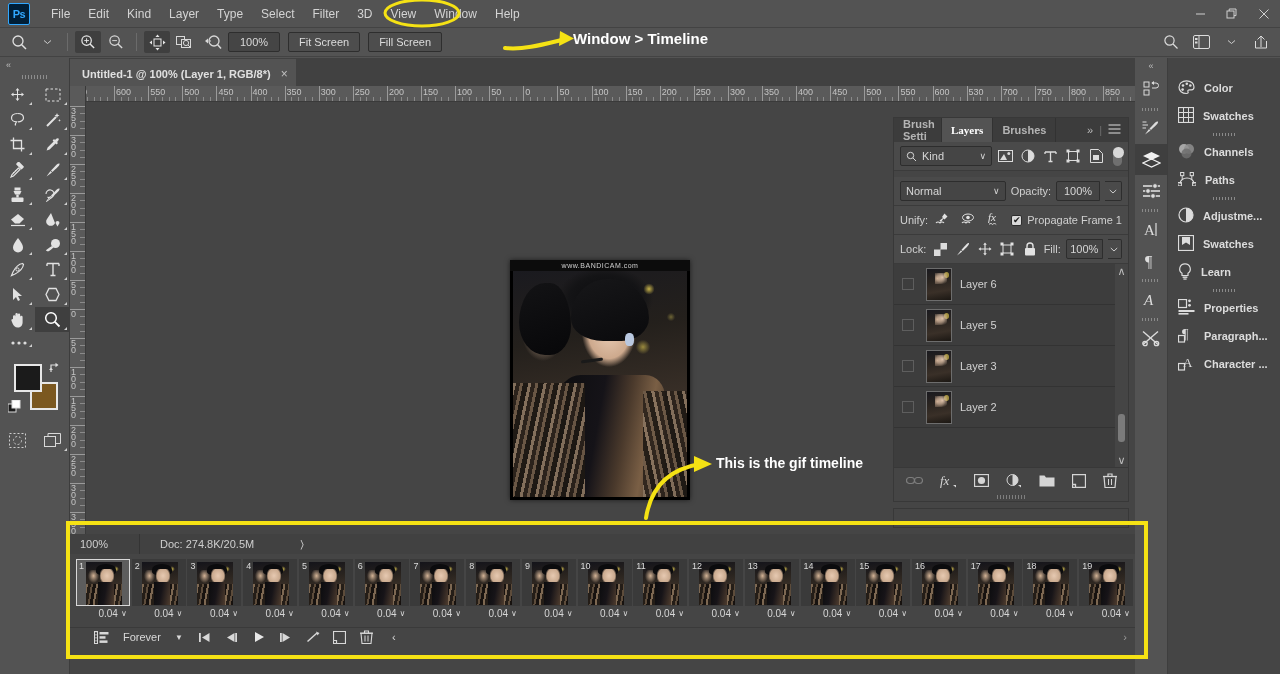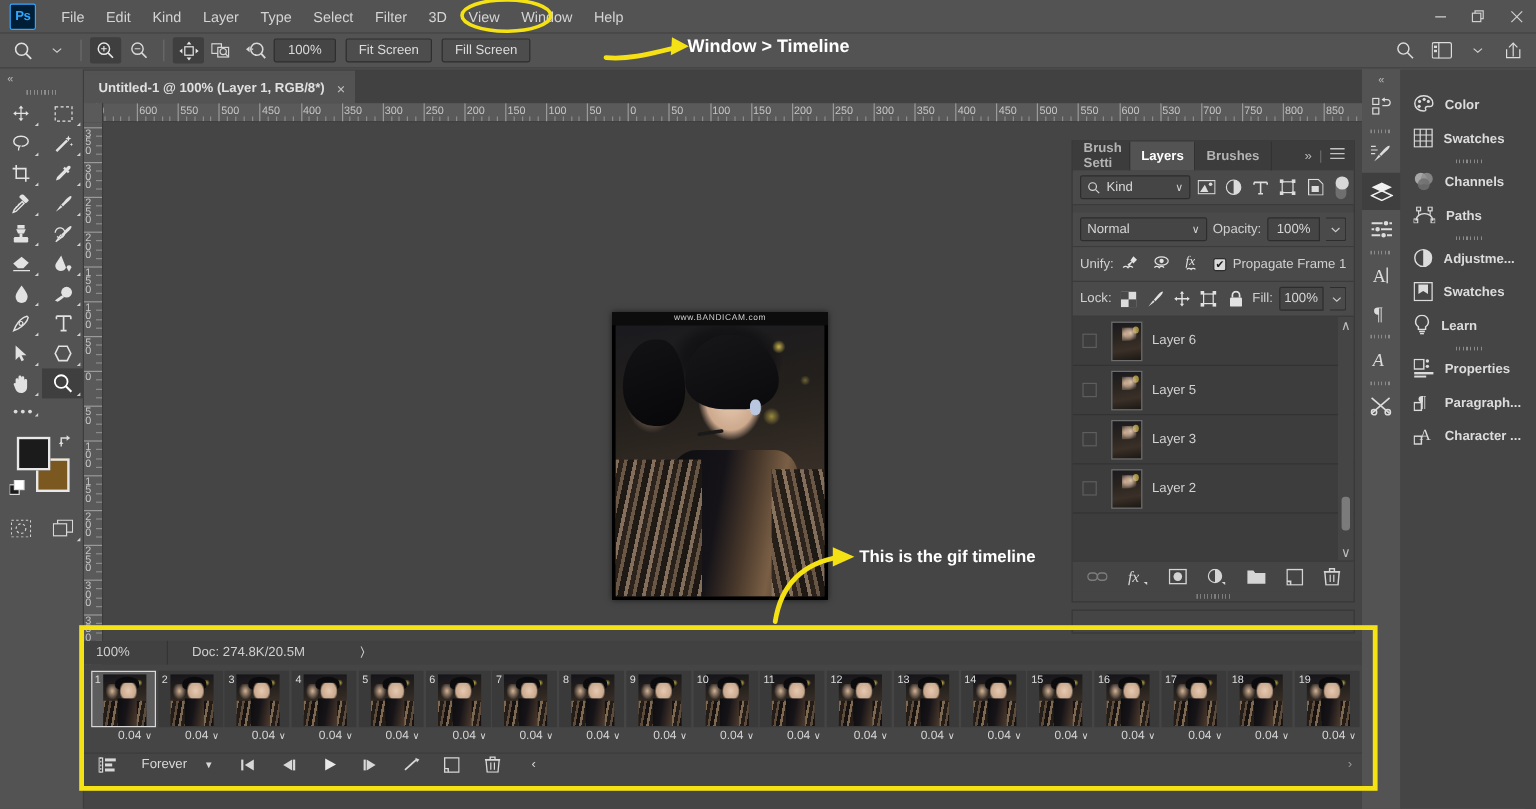--- a/index.html
+++ b/index.html
@@ -198,21 +198,21 @@
   
   .panel-layers {
     position: absolute; left: 893px; top: 117px; width: 236px; height: 385px;
     background: #454545; border: 1px solid #383838;
   }
   .pl-tabs { height: 24px; background: #3c3c3c; display: flex; align-items: stretch; }
   .pl-tab {
     padding: 0 9px; display: flex; align-items: center; font-size: 11px;
     color: #b4b4b4; font-weight: bold; border-right: 1px solid #323232;
   }
-  .pl-tab.active { background: #535353; color: #ffffff; }
+  .pl-tab.active { background: #535353; color: #ffffff; font-family: Liberation Serif, serif; }
   .pl-tab.clipped { max-width: 48px; overflow: hidden; }
   .pl-tabs-right { margin-left: auto; display: flex; align-items: center; gap: 6px; padding: 0 7px; color: #bbb; }
 
   .pl-row { display: flex; align-items: center; padding: 4px 6px; gap: 5px; }
   .pl-filter { background: #4a4a4a; border-bottom: 1px solid #3b3b3b; }
   .sel-kind {
     height: 20px; flex: 0 0 92px; background: #454545; border: 1px solid #2d2d2d;
     border-radius: 2px; display: flex; align-items: center; gap: 5px; padding: 0 5px;
     font-size: 11px; color: #d6d6d6;
   }
@@ -389,21 +389,21 @@
     position: absolute; right: 1px; top: 2px; width: 9px; height: 16px;
     background: radial-gradient(circle 4px at 4px 5px,#c8b44c 0%, rgba(0,0,0,0) 70%);
   }
   .frame-delay {
     height: 15px; display: flex; align-items: center; justify-content: flex-end;
     gap: 3px; font-size: 10px; color: #d6d6d6; padding-right: 4px;
   }
 
   .tl-bottom {
     height: 19px; background: #454545; display: flex; align-items: center;
-    gap: 8px; padding-left: 6px; border-top: 1px solid #3a3a3a;
+    gap: 1px; padding-left: 18px; border-top: 1px solid #3a3a3a;
   }
   .tb-ic {
     width: 26px; height: 19px; display: flex; align-items: center; justify-content: center; color: #d8d8d8;
   }
   .loop-sel { display: flex; align-items: center; gap: 14px; padding: 0 8px; color: #d8d8d8; font-size: 11px; }
   .tl-scroll-right { margin-left: auto; width: 20px; color: #9a9a9a; display:flex; align-items:center; justify-content:center; }
 
   
   .anno-text {
     position: absolute; color: #ffffff; font-weight: bold; white-space: nowrap;

